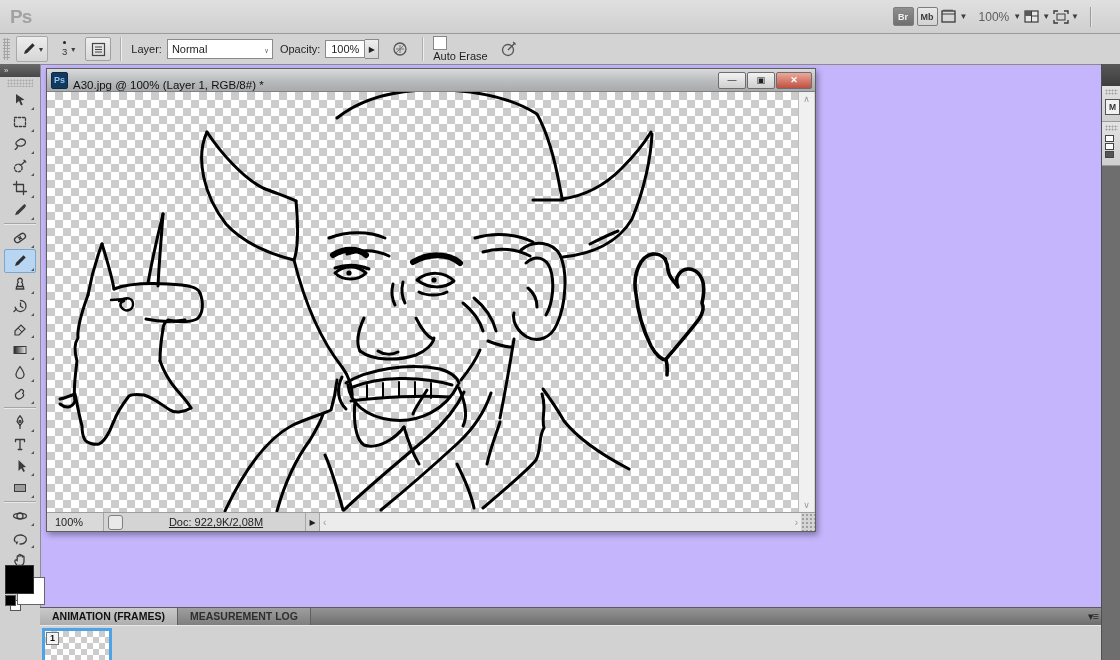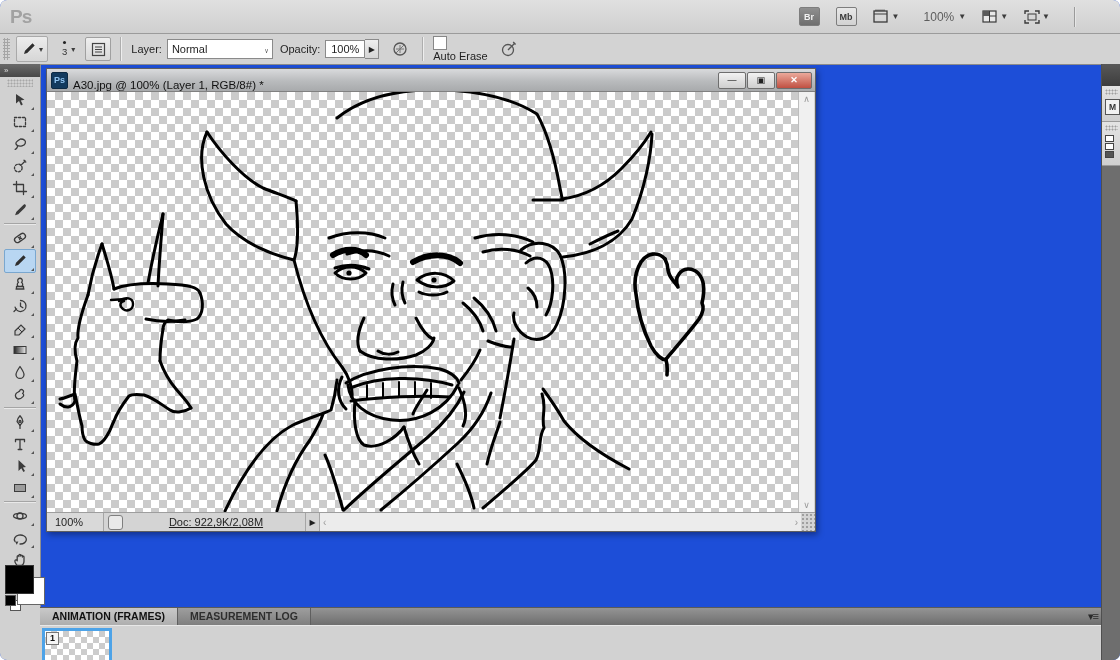--- a/index.html
+++ b/index.html
@@ -1,24 +1,24 @@
 <!DOCTYPE html>
 <html><head>
 <meta charset="utf-8">
 <style>
   html,body{margin:0;padding:0;}
-  #app{position:relative;width:1120px;height:660px;background:#1d4ed8;overflow:hidden;
-       font-family:"Liberation Sans",sans-serif;font-size:12px;color:#1f1f1f;border-radius:7px;-webkit-user-select:none;}
+  #app{position:relative;width:1120px;height:660px;background:#c4b5fd;overflow:hidden;
+       font-family:"Liberation Sans",sans-serif;font-size:12px;color:#1f1f1f;-webkit-user-select:none;}
   
   .menubar{position:absolute;left:0;top:0;width:1120px;height:33px;
     background:linear-gradient(#e0e0e0,#cfcfcf);border-bottom:1px solid #9b9b9b;
     display:flex;align-items:center;}
   .ps-logo{font-size:19px;font-weight:bold;color:#a2a2a2;margin:0 14px 0 10px;letter-spacing:-1px;}
   .menu-item{padding:0 12px;line-height:33px;color:#1c1c1c;cursor:default;}
-  .mb-right{position:absolute;right:16px;top:0;height:33px;display:flex;align-items:center;gap:16px;padding-right:20px;}
+  .mb-right{position:absolute;right:0;top:0;height:33px;display:flex;align-items:center;gap:3px;padding-right:20px;}
   .sq-btn{width:19px;height:17px;border:1px solid #7d7d7d;border-radius:2px;font-size:9px;font-weight:bold;
     display:flex;align-items:center;justify-content:center;}
   .sq-btn.dark{background:linear-gradient(#8f8f8f,#6f6f6f);color:#f2f2f2;}
   .sq-btn.light{background:linear-gradient(#e8e8e8,#d2d2d2);color:#3a3a3a;}
   .mb-ico{display:flex;align-items:center;gap:2px;color:#3a3a3a;}
   .carat{font-size:8px;color:#3c3c3c;}
   .zoom-lbl{color:#5d5d5d;margin:0 2px 0 8px;}
   .vsep{width:1px;height:20px;background:#9a9a9a;border-right:1px solid #e6e6e6;margin:0 8px;}
   .wspace{font-weight:bold;font-size:11.5px;color:#2b2b2b;padding:4px 9px;border-radius:3px;}
   .wspace.active{background:linear-gradient(#7f7f7f,#636363);color:#f4f4f4;border:1px solid #555;

